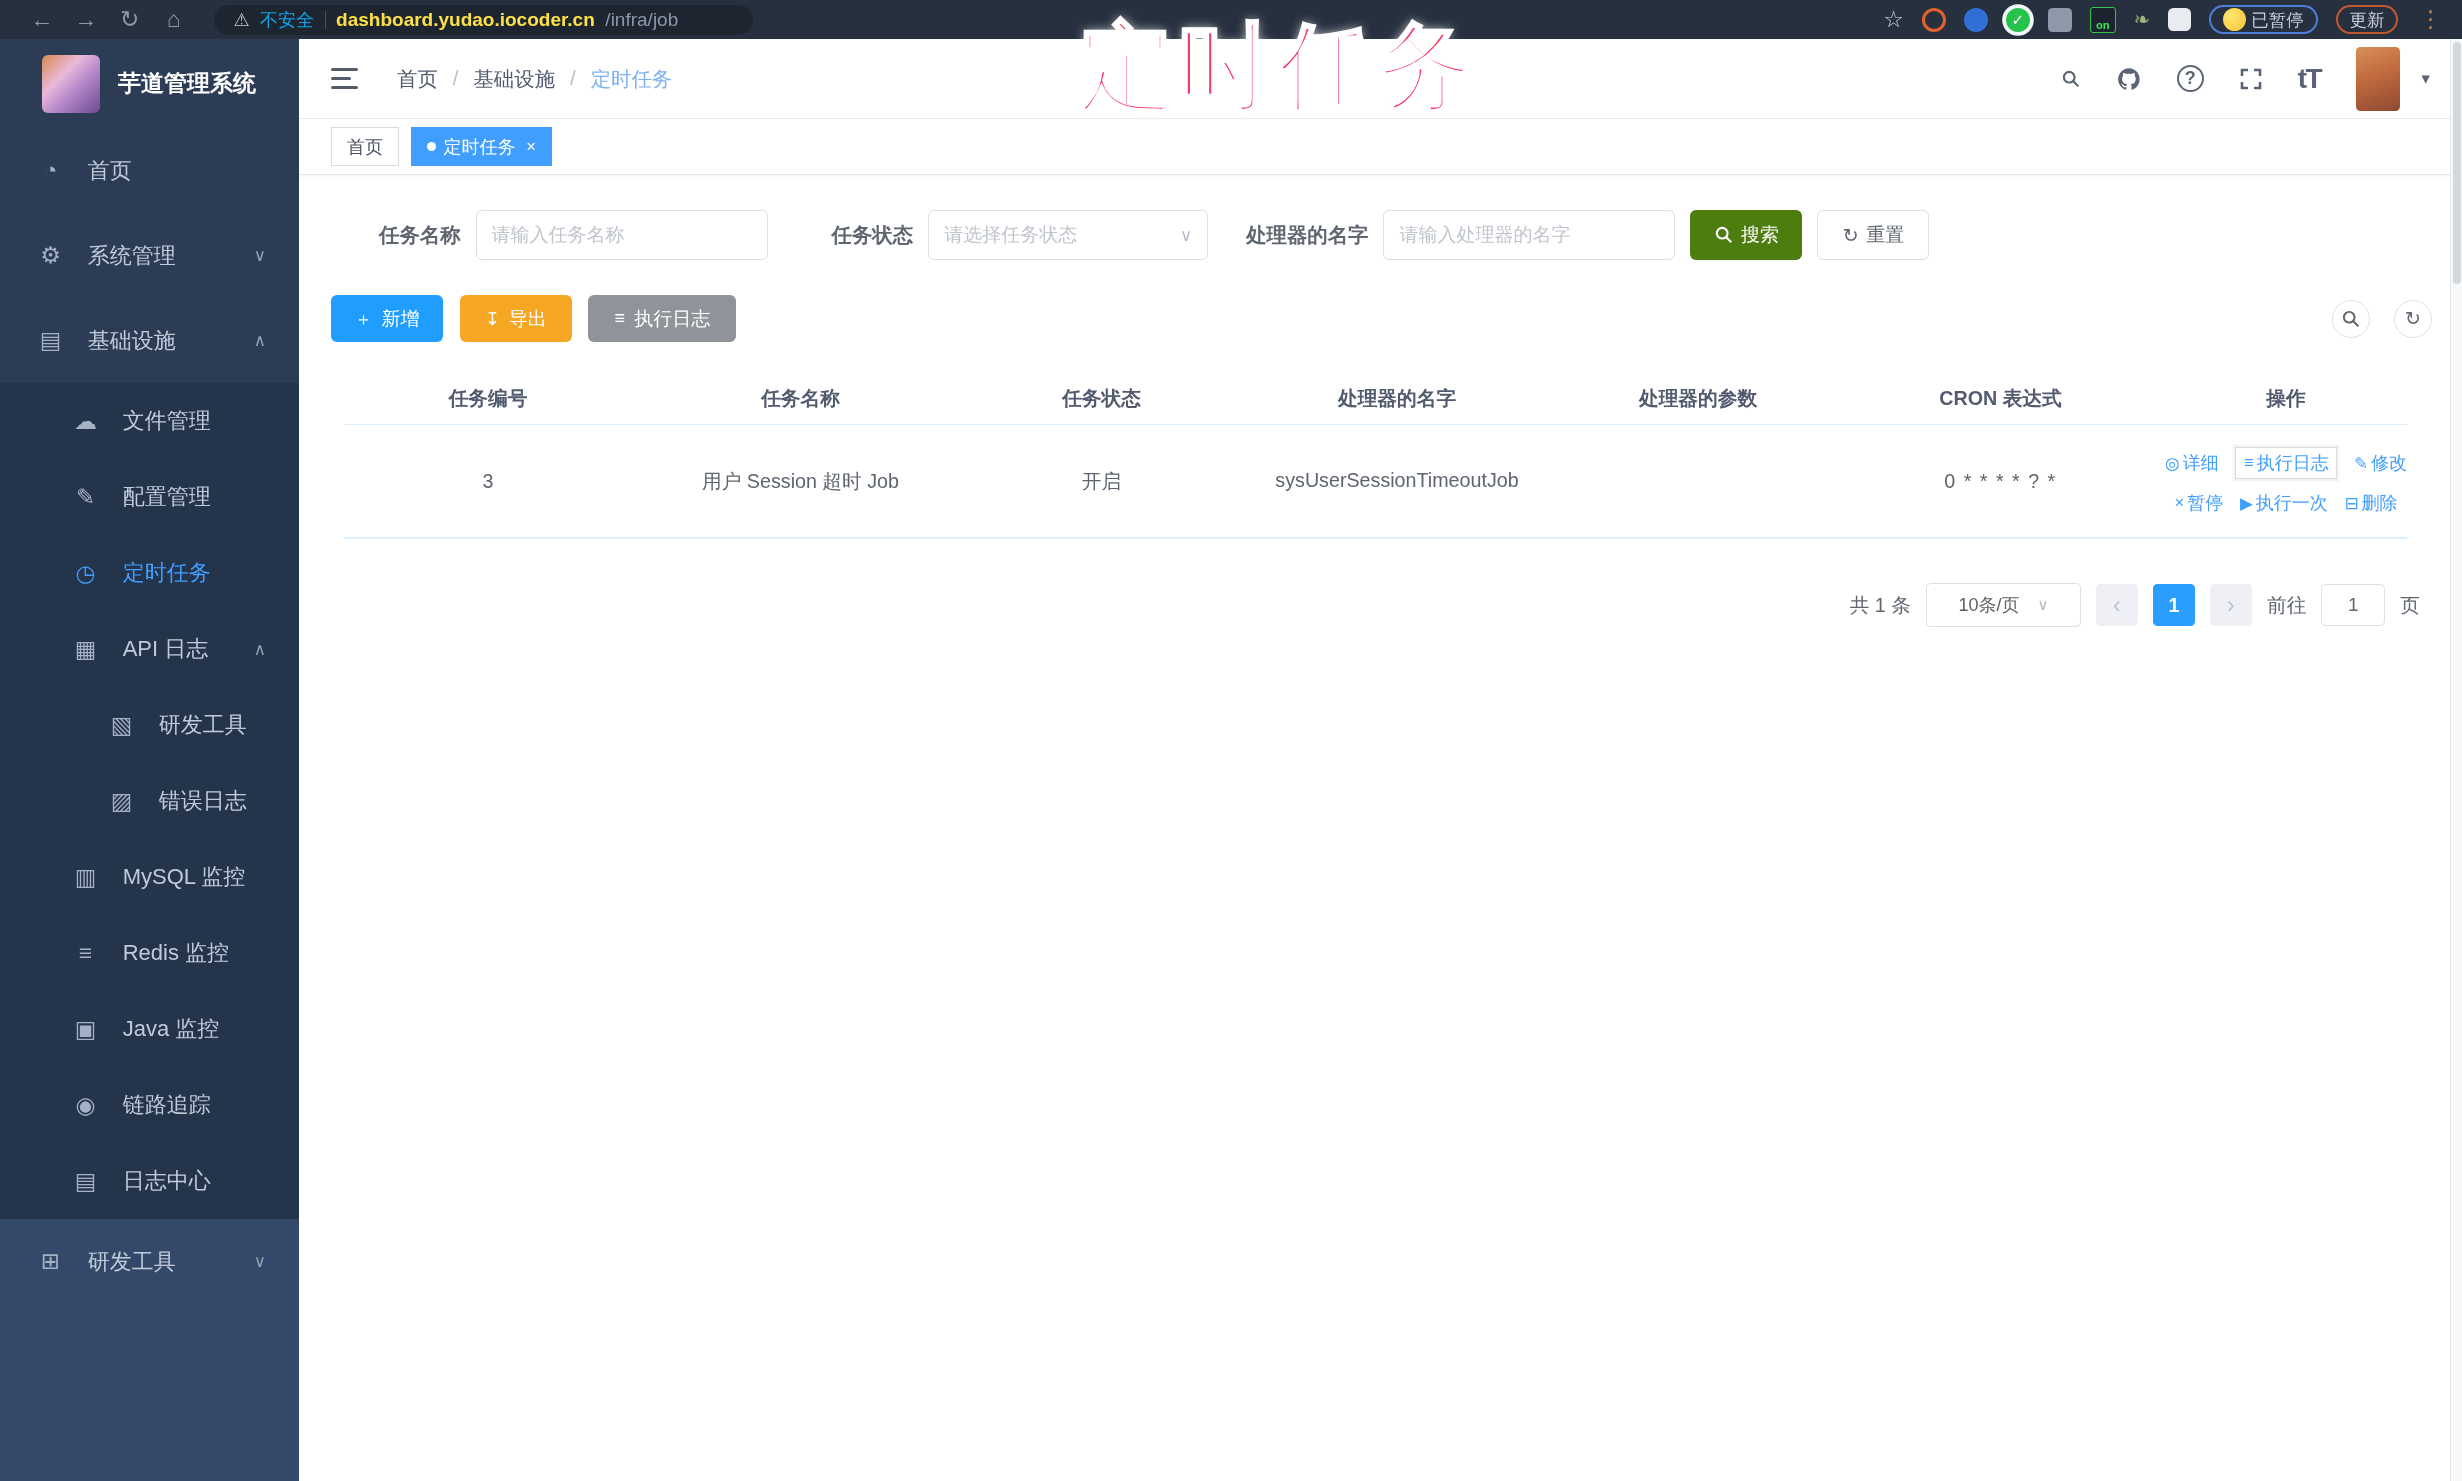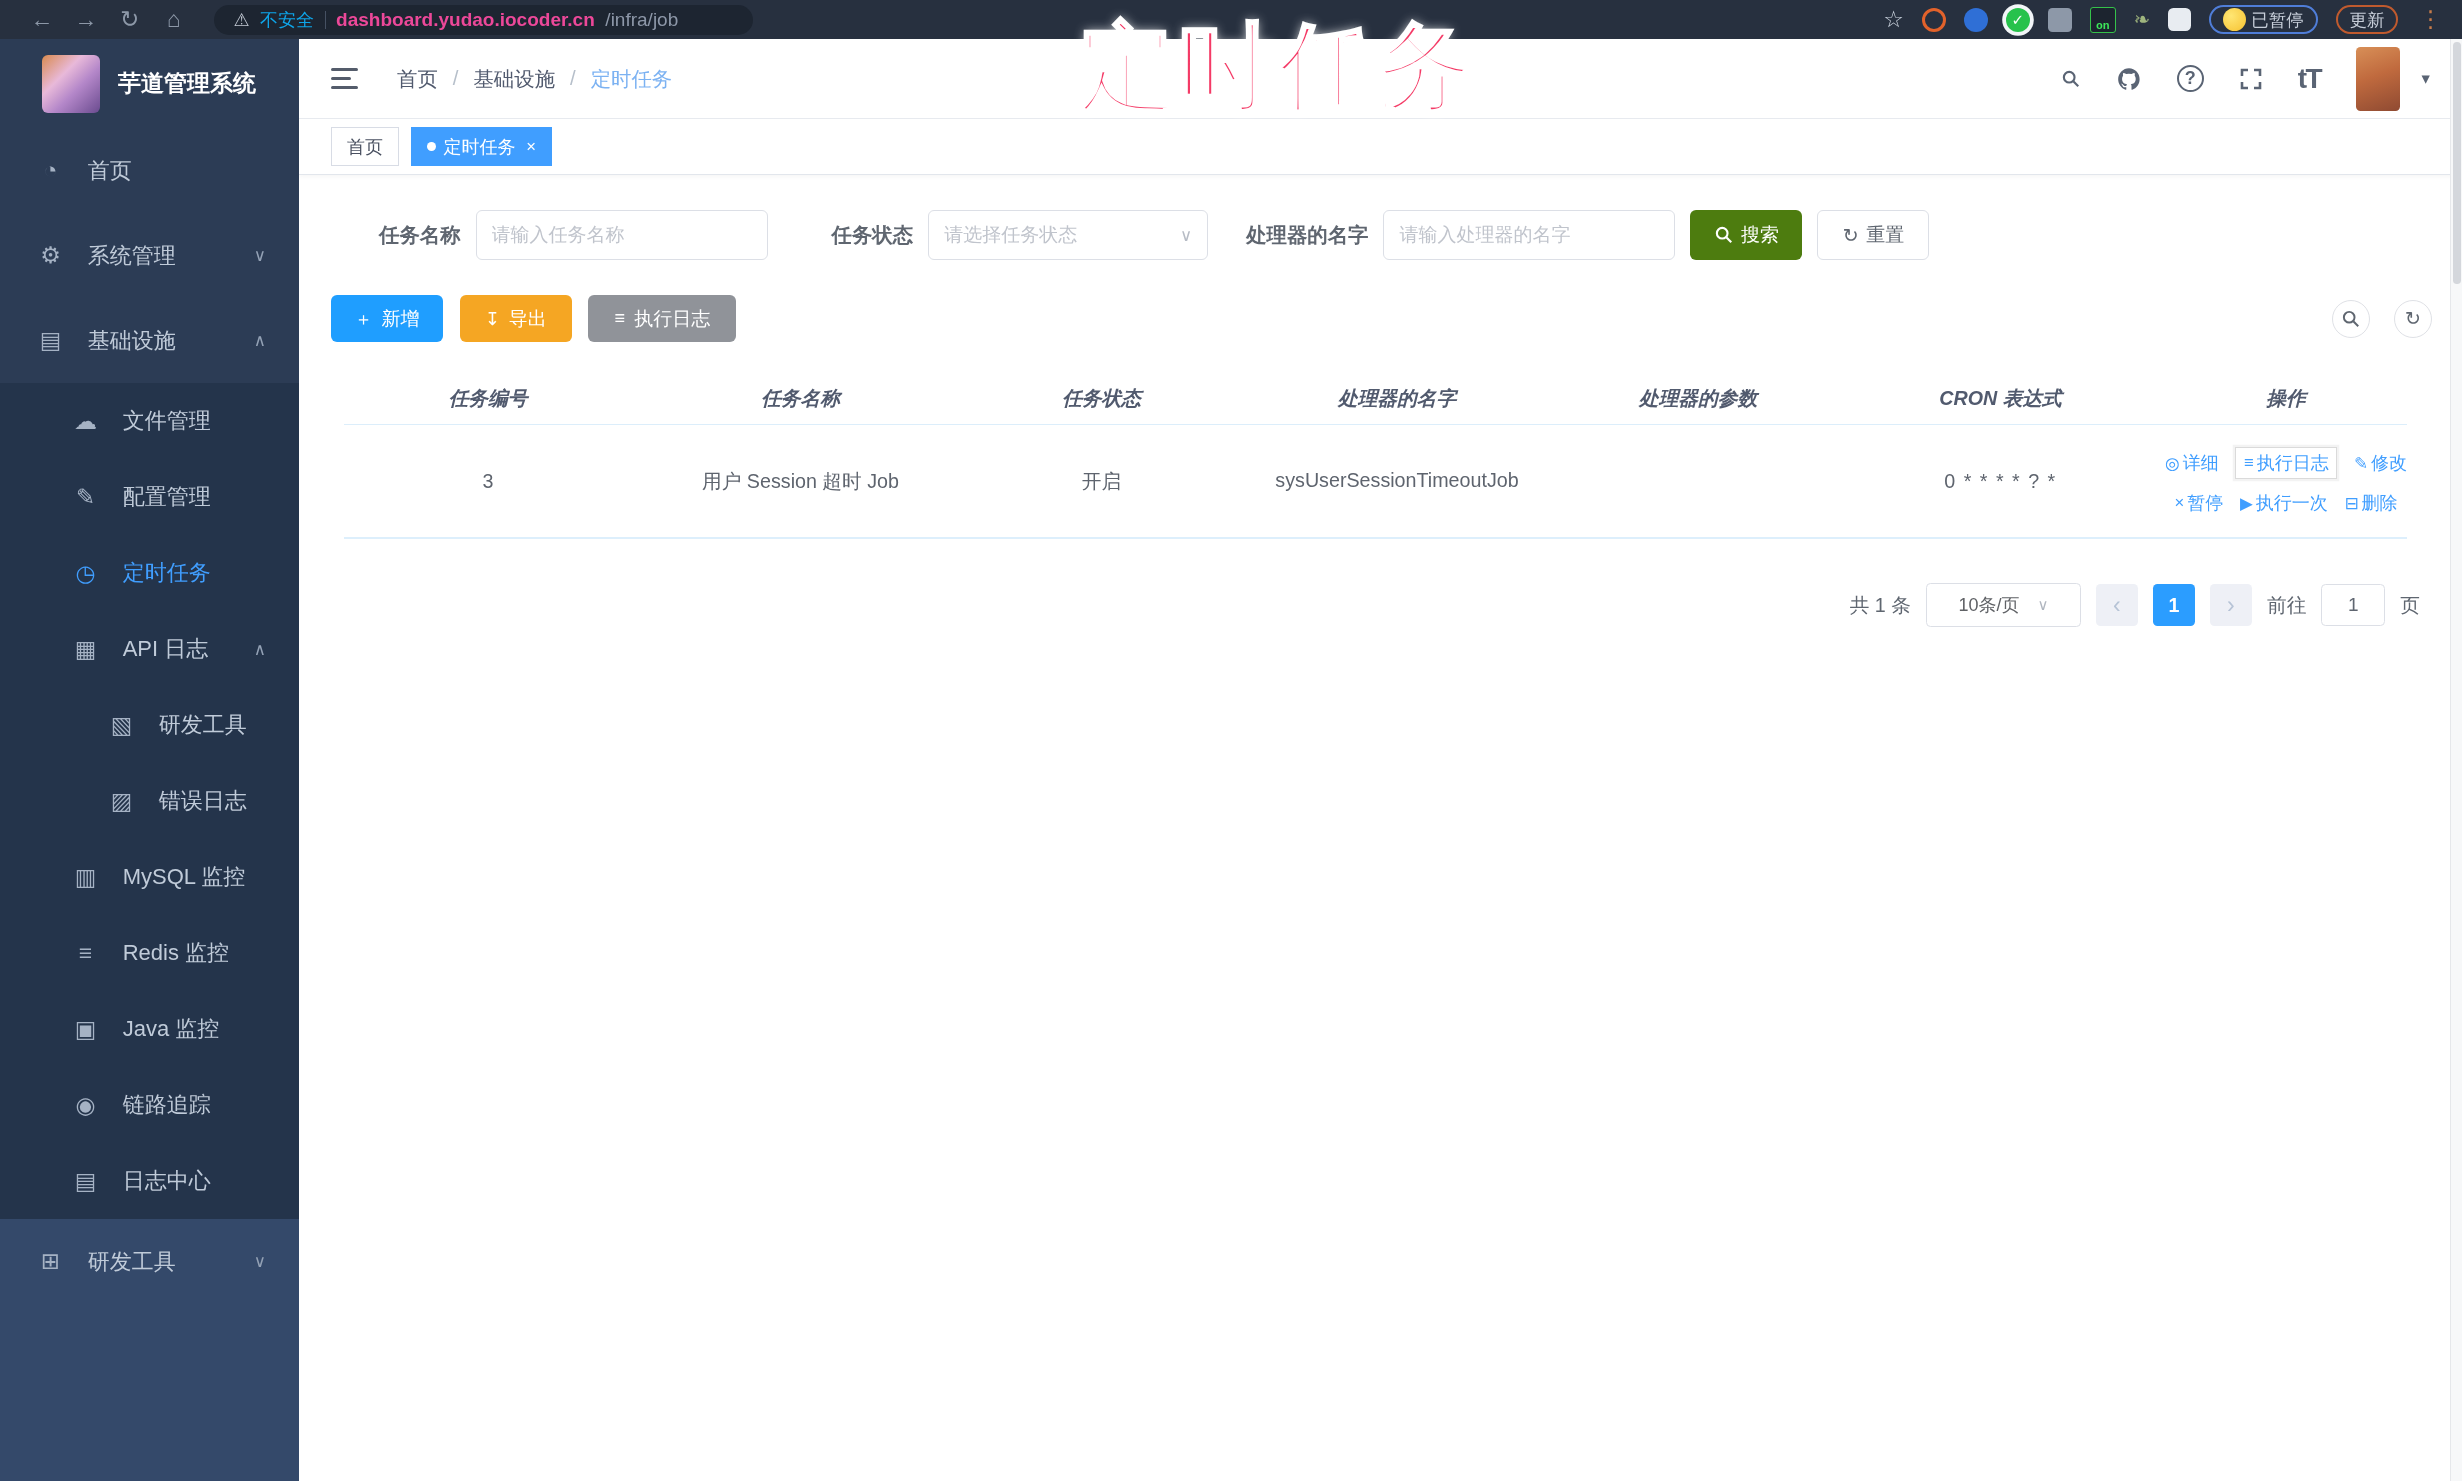--- a/index.html
+++ b/index.html
@@ -6,21 +6,21 @@
   html,body { width:2462px; height:1482px; overflow:hidden; }
   body { font-family:"Liberation Sans","DejaVu Sans",sans-serif; background:#fff; position:relative; }
 
   
   .browser-bar { height:39px; background:#27303f; display:flex; align-items:center; padding:0 19.7px; color:#9aa5b4; position:relative; z-index:5; }
   .nav-ic { font-size:23px; width:44px; text-align:center; color:#8d98a8; cursor:default; }
   .url-pill { margin-left:18px; height:30px; width:539px; background:#1d2531; border-radius:15px; display:flex; align-items:center; padding:0 19.7px; gap:10.6px; }
   .warn-ic { font-size:18px; color:#c3cad4; }
   .warn-txt { font-size:18px; color:#0ea5e9; }
   .url-div { width:0.8px; height:18px; background:#465163; }
-  .url-host { font-size:19px; font-weight:700; color:#ec4899; }
+  .url-host { font-size:19px; font-weight:700; color:#fde047; }
   .url-path { font-size:19px; color:#8d97a8; }
   .ext-group { margin-left:auto; display:flex; align-items:center; gap:18px; }
   .ext-dot { width:24px; height:24px; border-radius:50%; display:flex; align-items:center; justify-content:center; font-size:13.6px; }
   .ext-star { font-size:23px; color:#cdd5e0; }
   .ext-orange { border:3px solid #e2622b; background:#27303f; }
   .ext-blue { background:#2f6fd6; }
   .ext-green { background:#27c24c; box-shadow:0 0 0 3.8px #f2f5f8; color:#fff; font-size:15px; }
   .ext-grid { background:#8d98a8; border-radius:4.5px; }
   .ext-on { width:26px; height:26px; background:#1c242f; border:1.5px solid #35c24a; border-radius:3px; color:#3de65a; font-size:11.4px; font-weight:700; display:flex; align-items:flex-end; justify-content:center; font-family:"Liberation Mono",monospace; }
   .ext-leaf { color:#9fb57e; font-size:19.7px; }
@@ -95,21 +95,21 @@
   .tbtn .ic { font-size:18px; }
   .btn-add { width:112px; background:#1f9eff; }
   .btn-export { width:112px; background:#f5a623; }
   .btn-execlog { width:148px; background:#909399; }
   .round-group { margin-left:auto; display:flex; gap:24px; }
   .rbtn { width:38px; height:38px; border-radius:50%; border:0.8px solid #dfe1e6; background:#fff; color:#5f6670; font-size:19px; display:flex; align-items:center; justify-content:center; cursor:pointer; }
 
   
   .table { margin:30px 55px 0 45px; }
   .t-head { display:flex; align-items:center; height:53px; border-bottom:1.5px solid #dceefb; }
-  .t-head .cell { font-size:19.7px; font-weight:700; color:#515a6e;font-style:italic; }
+  .t-head .cell { font-size:19.7px; font-weight:700; color:#515a6e; }
   .cell { text-align:center; flex:none; }
   .c0{width:288px;} .c1{width:337px;} .c2{width:265px;} .c3{width:326px; padding:0 34px;} .c4{width:276px;} .c5{width:329px;} .c6{width:242px;}
   .t-row { display:flex; align-items:center; min-height:114px; border-bottom:2.3px solid #ddeffc; color:#5e646e; font-size:19.7px; }
   .handler-val { word-break:break-all; line-height:1.6; display:inline-block; }
   .cron-val { letter-spacing:1.5px; }
   .act-cell { display:flex; flex-direction:column; gap:12px; align-items:center; }
   .act-line { display:flex; align-items:center; gap:16.7px; }
   .alink { color:#409eff; font-size:18px; display:flex; align-items:center; gap:3px; cursor:pointer; white-space:nowrap; }
   .alink .aic { font-size:16.7px; }
   .boxed { border:1.5px solid #dadada; background:#fff; padding:3px 7.6px; box-shadow:0 0 0 2.3px #f3f3f3; }

